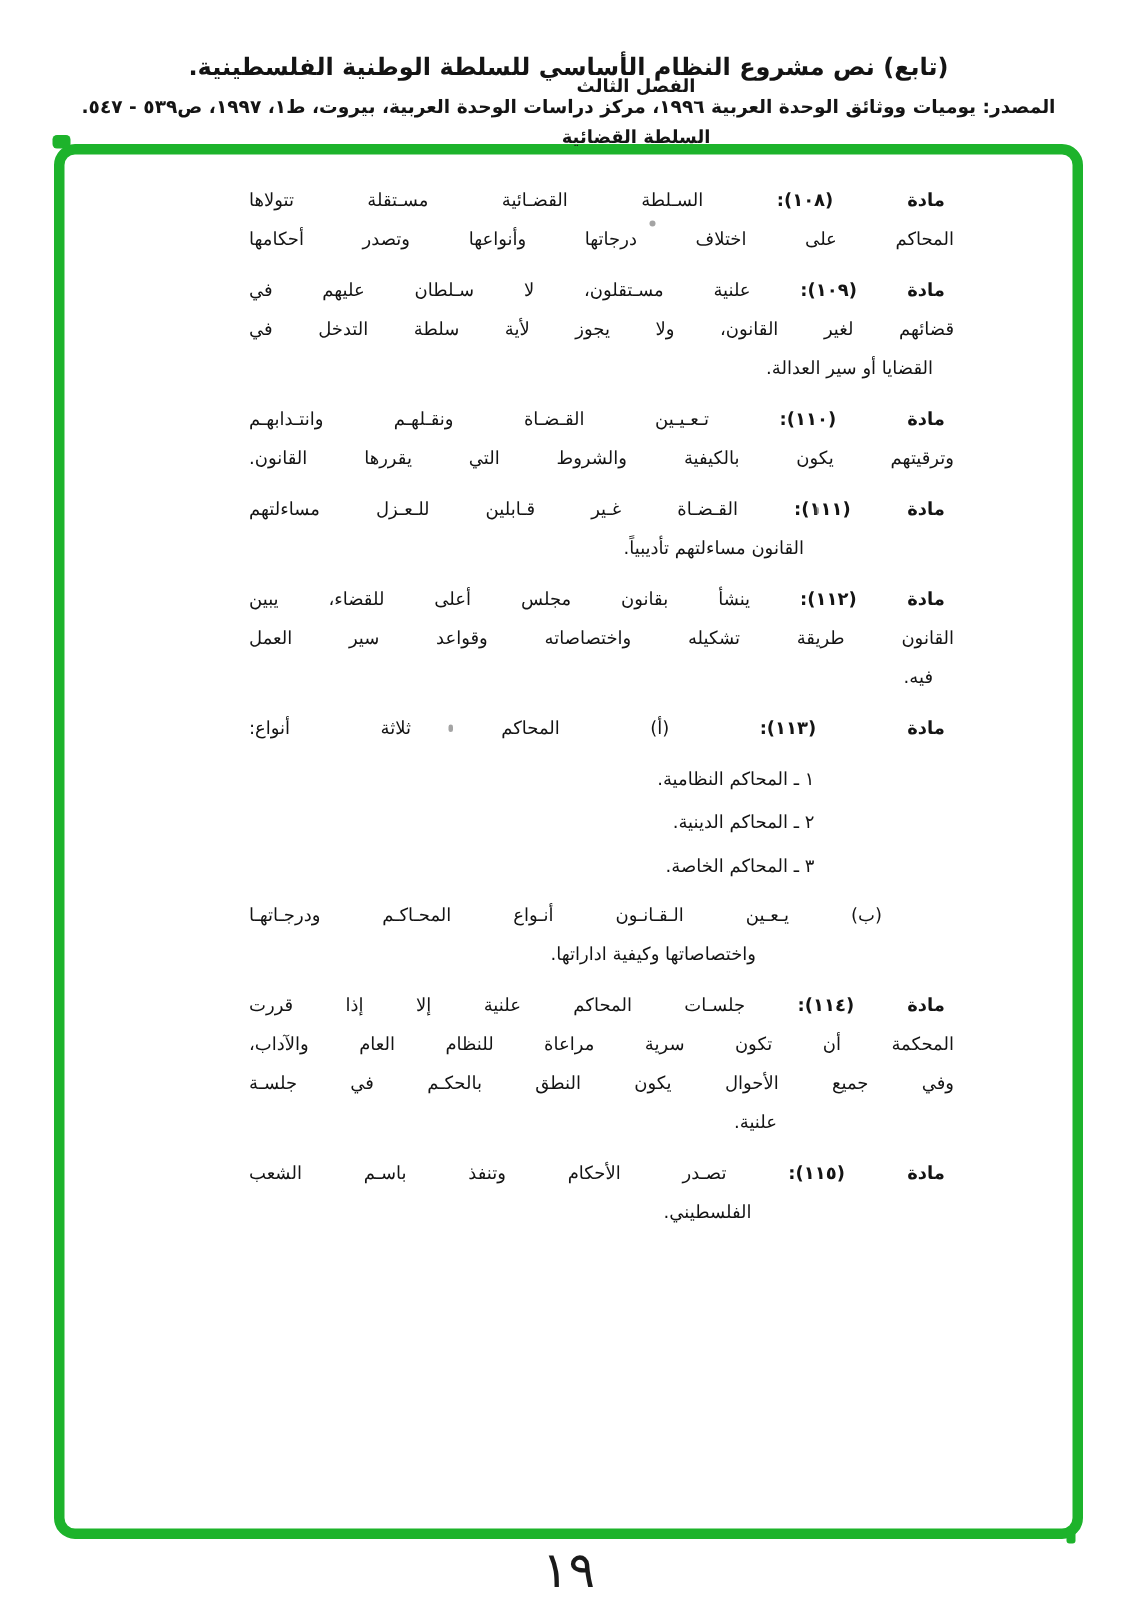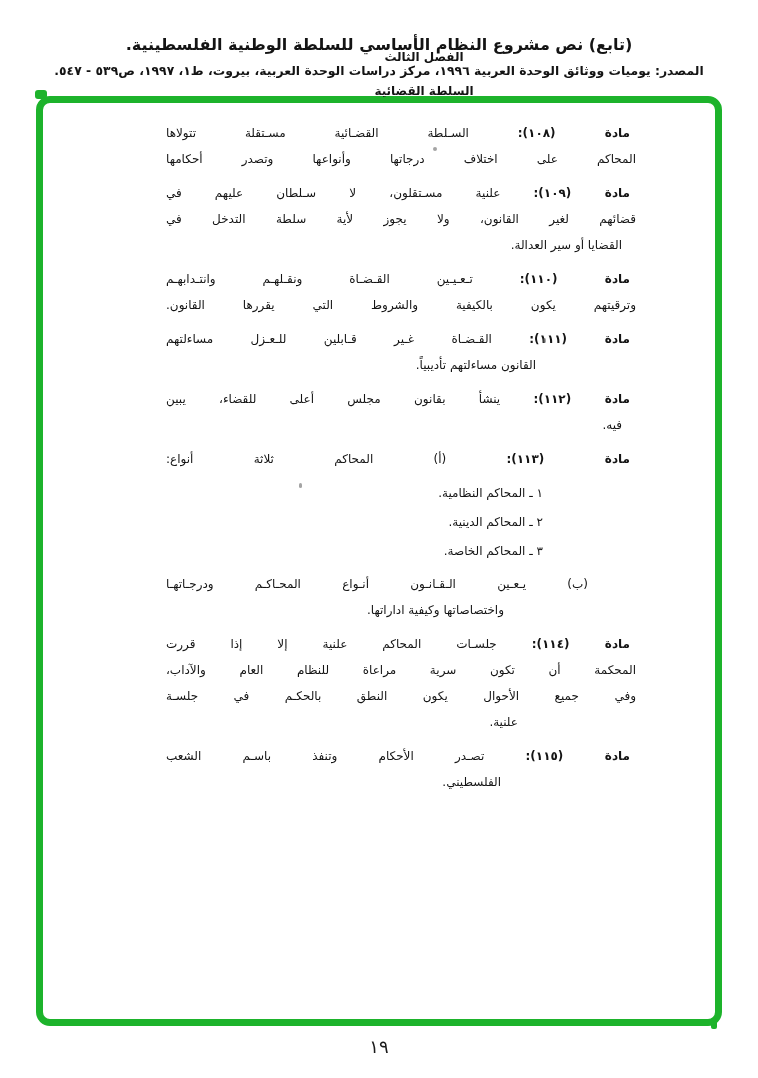--- a/index.html
+++ b/index.html
@@ -46,21 +46,21 @@
   .pr48 { padding-right:48px; }
   .pr100{ padding-right:100px; }
   .pr118{ padding-right:118px; }
   .pr132{ padding-right:132px; }
   .pr135{ padding-right:135px; }
   .li { padding-right:93px; line-height:27px; margin-bottom:2px; }
   .li-group { margin-bottom:6px; margin-top:3px; }
   
   .pageno {
     position:absolute; top:1030px; left:0; right:0; text-align:center;
-    font-size:18px; line-height:34px; font-weight:400; color:#1a1a1a;
+    font-size:33px; line-height:34px; font-weight:400; color:#1a1a1a;
     letter-spacing:1px;
   }
   
   .speck { position:absolute; width:4px; height:4px; background:#5a5a5a; border-radius:50%; opacity:.55; }
   .sp1 { left:433px; top:147px; }
   .sp2 { left:543px; top:338px; width:3px; height:5px; border-radius:2px; }
   .sp3 { left:299px; top:483px; width:3px; height:5px; border-radius:2px; }
 </style>
 </head>
 <body>
@@ -98,20 +98,21 @@
       <span class="ln j">وترقيتهم يكون بالكيفية والشروط التي يقررها القانون.</span>
     </p>
 
     <p class="art">
       <span class="ln j ind"><b class="lbl">مادة (١١١):</b> <span>القـضـاة غـير قـابلين للـعـزل مساءلتهم</span></span>
       <span class="ln pr100">القانون مساءلتهم تأديبياً.</span>
     </p>
 
     <p class="art">
       <span class="ln j ind"><b class="lbl">مادة (١١٢):</b> <span>ينشأ بقانون مجلس أعلى للقضاء، يبين</span></span>
+      <span class="ln j">القانون طريقة تشكيله واختصاصاته وقواعد سير العمل</span>
       <span class="ln pr14">فيه.</span>
     </p>
 
     <p class="art">
       <span class="ln j ind"><b class="lbl">مادة (١١٣):</b> <span>(أ) المحاكم ثلاثة أنواع:</span></span>
     </p>
 
     <div class="li-group">
       <span class="ln li">١ ـ المحاكم النظامية.</span>
       <span class="ln li">٢ ـ المحاكم الدينية.</span>

